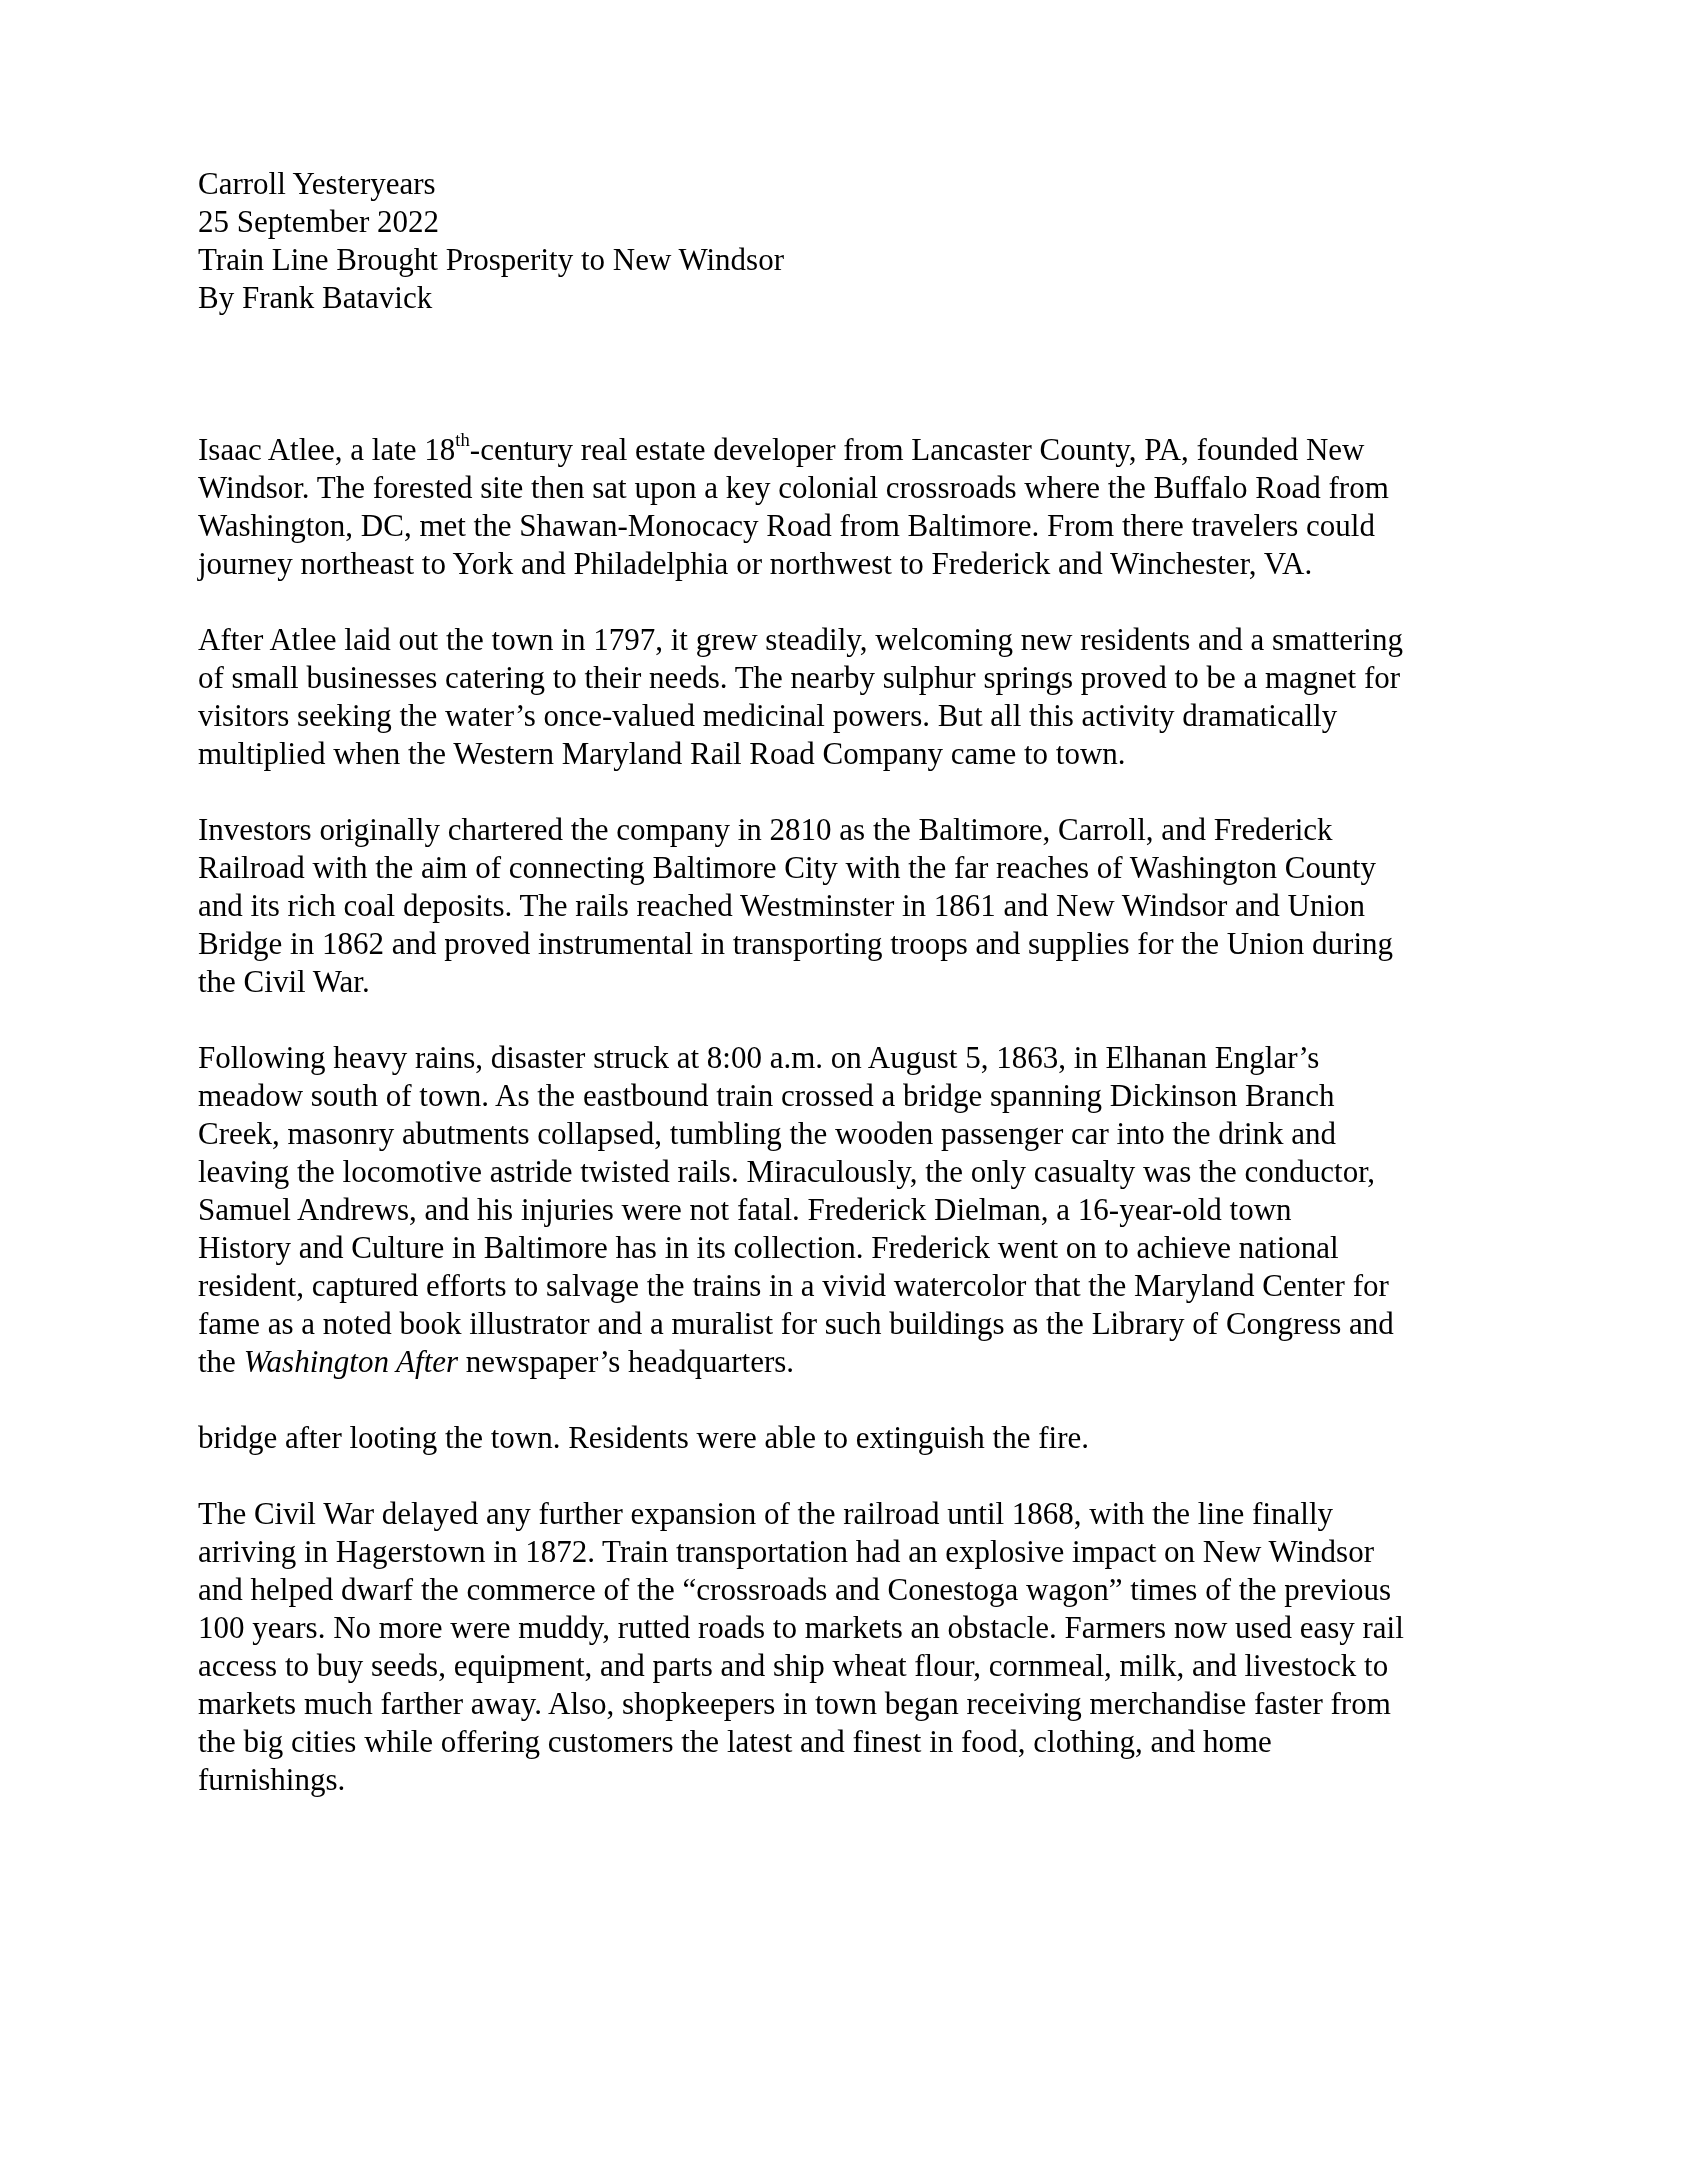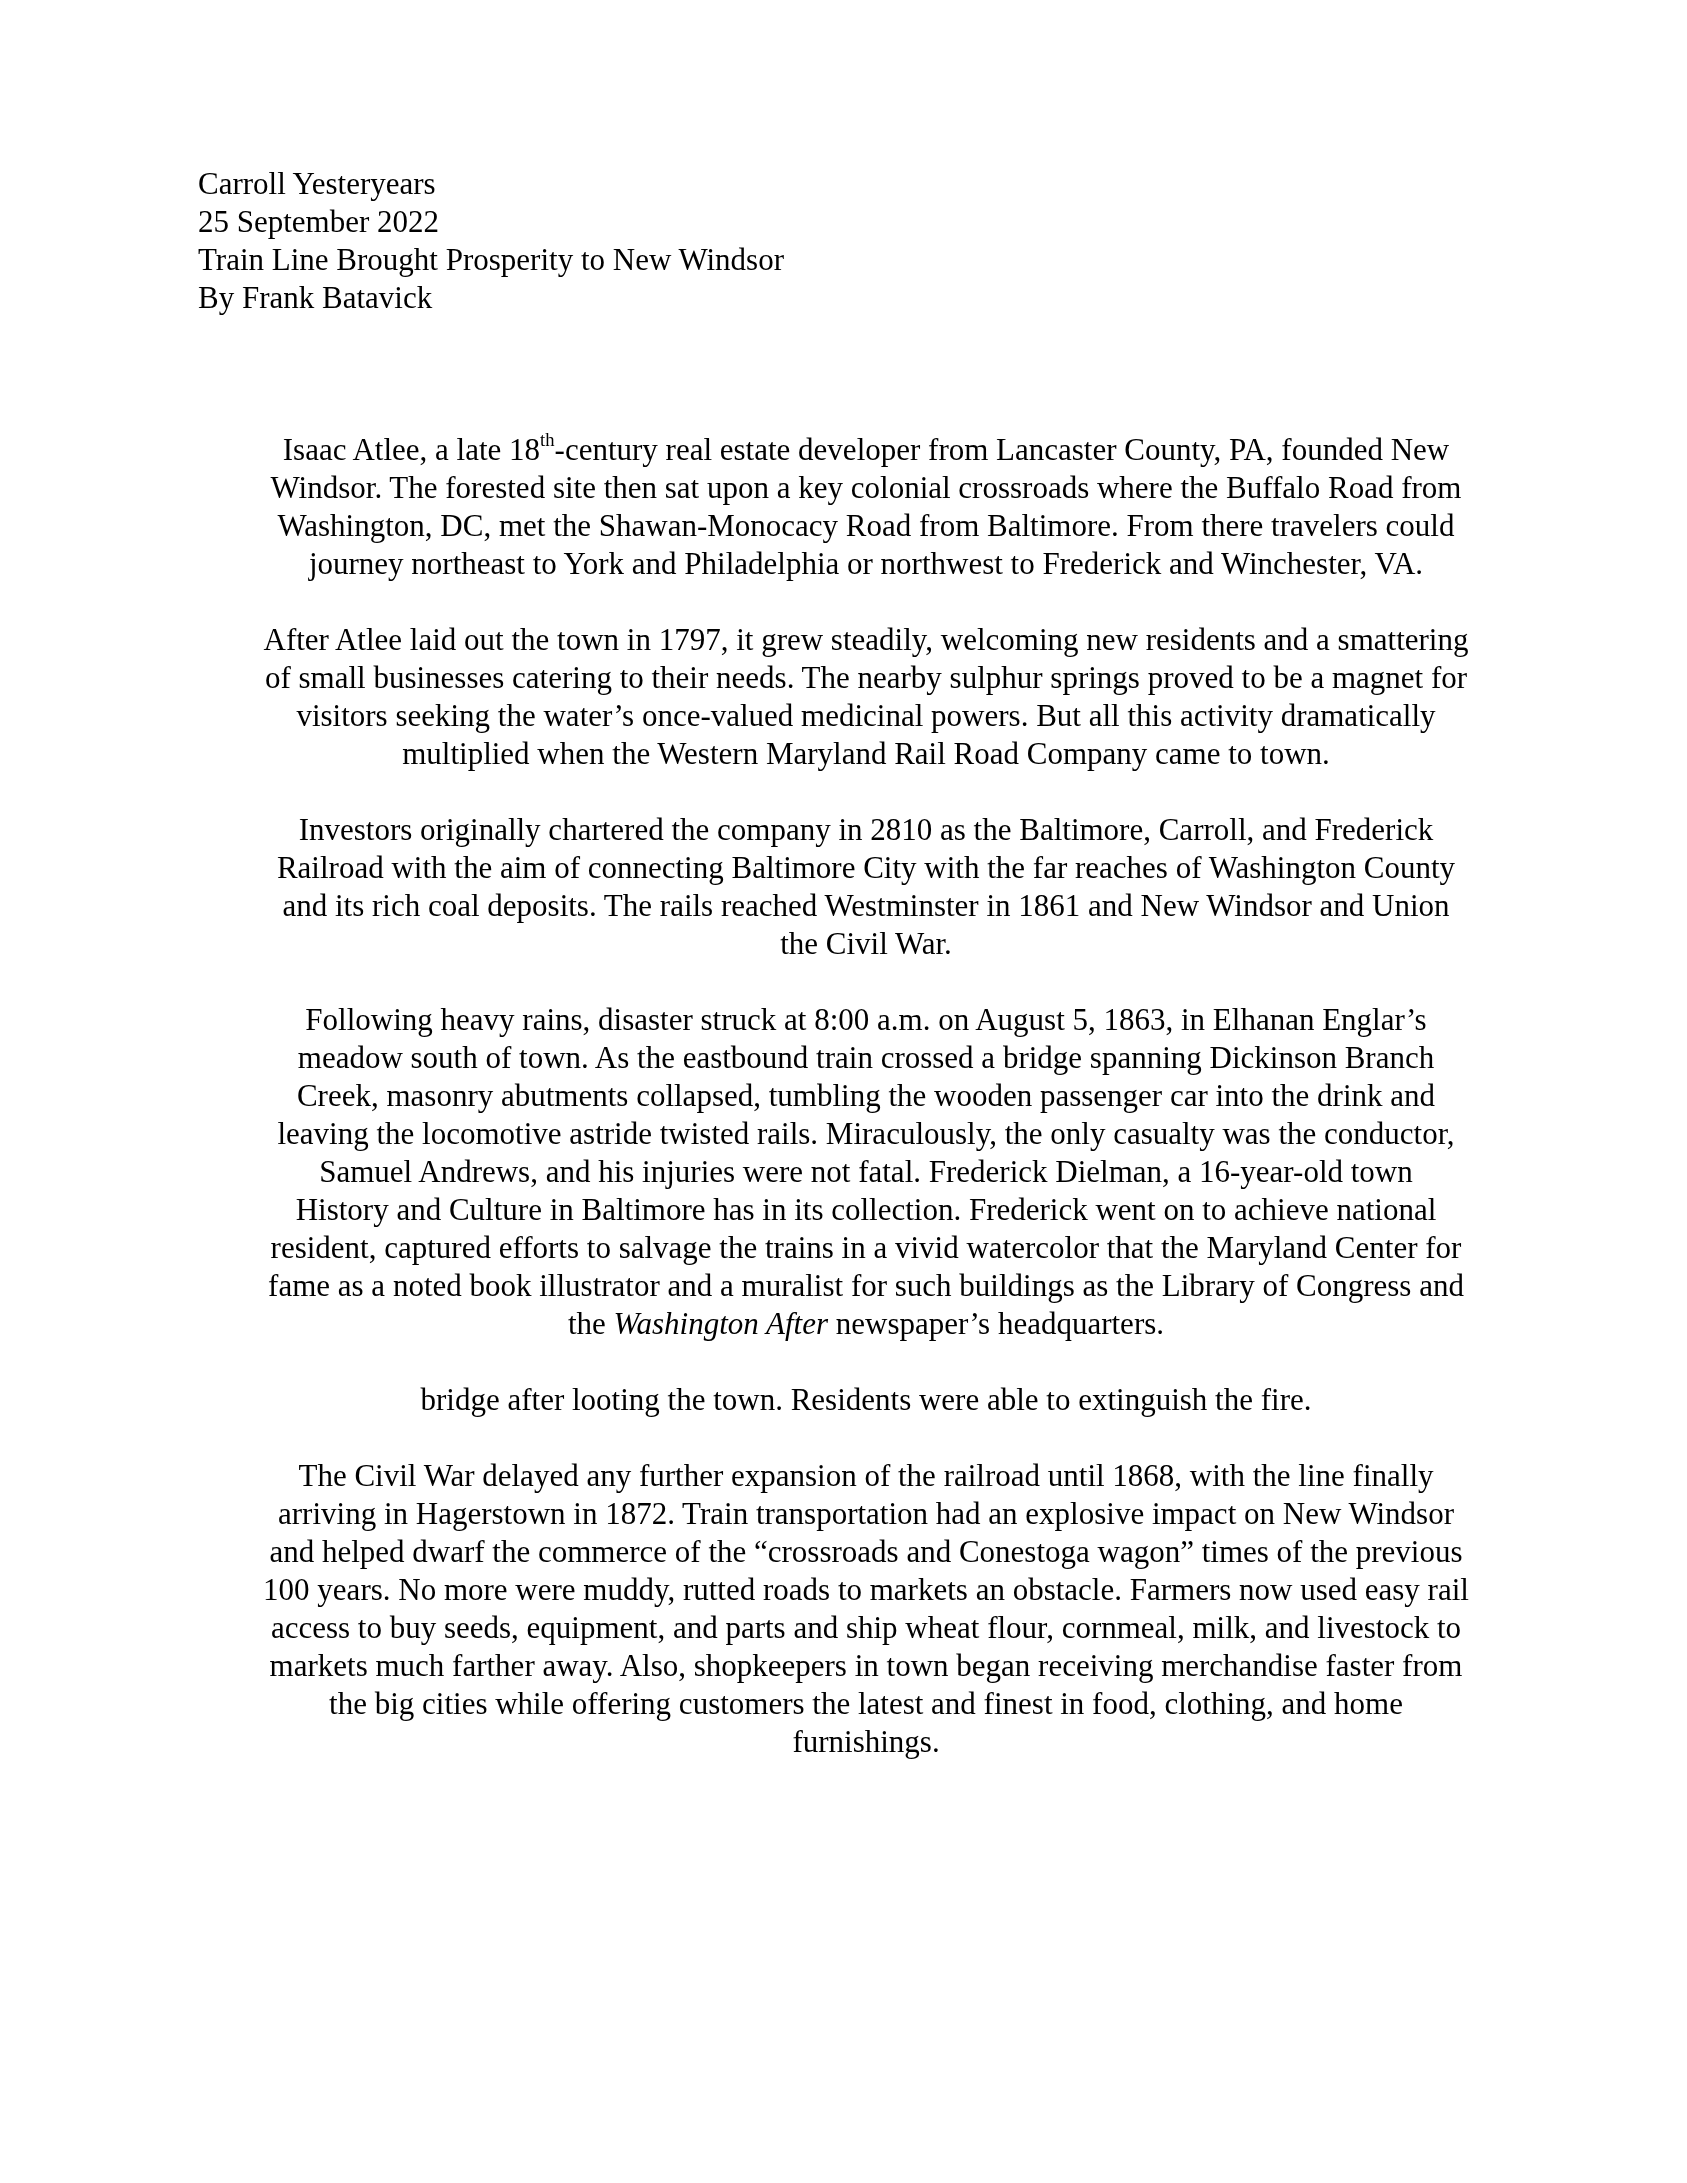--- a/index.html
+++ b/index.html
@@ -6,21 +6,21 @@
     body { width: 1687px; height: 2183px; position: relative; overflow: hidden; }
     .page {
       position: absolute; left: 0; top: 4px; width: 1687px; height: 2183px;
       background: #ffffff; color: #000000;
       font-family: "Liberation Serif", "DejaVu Serif", serif;
       font-size: 31px; line-height: 38px;
     }
     .header { position: absolute; left: 198px; top: 161px; }
     .header .line { display: block; white-space: nowrap; }
     .body { position: absolute; left: 198px; top: 427px; width: 1336px; }
-    .para { margin: 0 0 38px 0; text-align: center; }
+    .para { margin: 0 0 38px 0; }
     .para .line { display: block; white-space: nowrap; }
     sup { font-size: 0.6em; line-height: 0; vertical-align: 0.75em; }
     em { font-style: italic; }
   </style>
 </head>
 <body>
 
 <div class="page">
   <div class="header">
     <span class="line">Carroll Yesteryears</span>
@@ -39,20 +39,21 @@
       <p class="para">
         <span class="line">After Atlee laid out the town in 1797, it grew steadily, welcoming new residents and a smattering</span>
         <span class="line">of small businesses catering to their needs. The nearby sulphur springs proved to be a magnet for</span>
         <span class="line">visitors seeking the water’s once-valued medicinal powers. But all this activity dramatically</span>
         <span class="line">multiplied when the Western Maryland Rail Road Company came to town.</span>
       </p>
       <p class="para">
         <span class="line">Investors originally chartered the company in 2810 as the Baltimore, Carroll, and Frederick</span>
         <span class="line">Railroad with the aim of connecting Baltimore City with the far reaches of Washington County</span>
         <span class="line">and its rich coal deposits. The rails reached Westminster in 1861 and New Windsor and Union</span>
+        <span class="line">Bridge in 1862 and proved instrumental in transporting troops and supplies for the Union during</span>
         <span class="line">the Civil War.</span>
       </p>
       <p class="para">
         <span class="line">Following heavy rains, disaster struck at 8:00 a.m. on August 5, 1863, in Elhanan Englar’s</span>
         <span class="line">meadow south of town. As the eastbound train crossed a bridge spanning Dickinson Branch</span>
         <span class="line">Creek, masonry abutments collapsed, tumbling the wooden passenger car into the drink and</span>
         <span class="line">leaving the locomotive astride twisted rails. Miraculously, the only casualty was the conductor,</span>
         <span class="line">Samuel Andrews, and his injuries were not fatal. Frederick Dielman, a 16-year-old town</span>
         <span class="line">History and Culture in Baltimore has in its collection. Frederick went on to achieve national</span>
         <span class="line">resident, captured efforts to salvage the trains in a vivid watercolor that the Maryland Center for</span>

